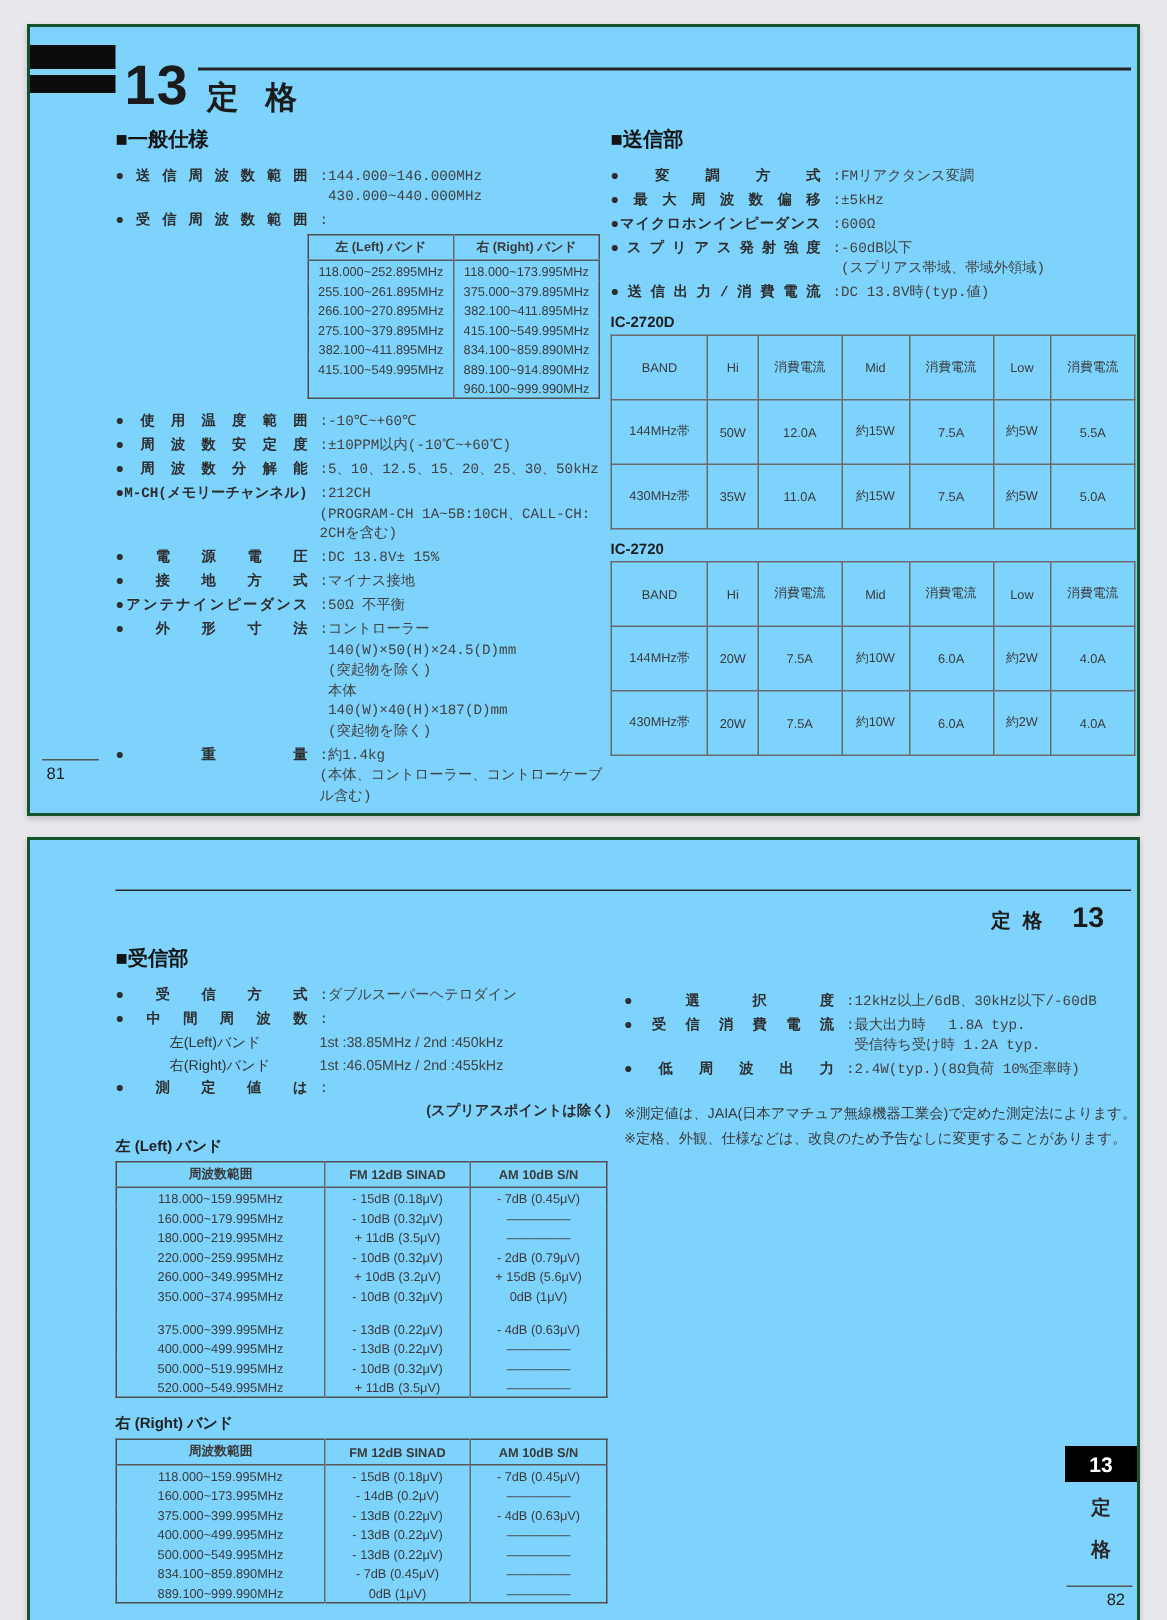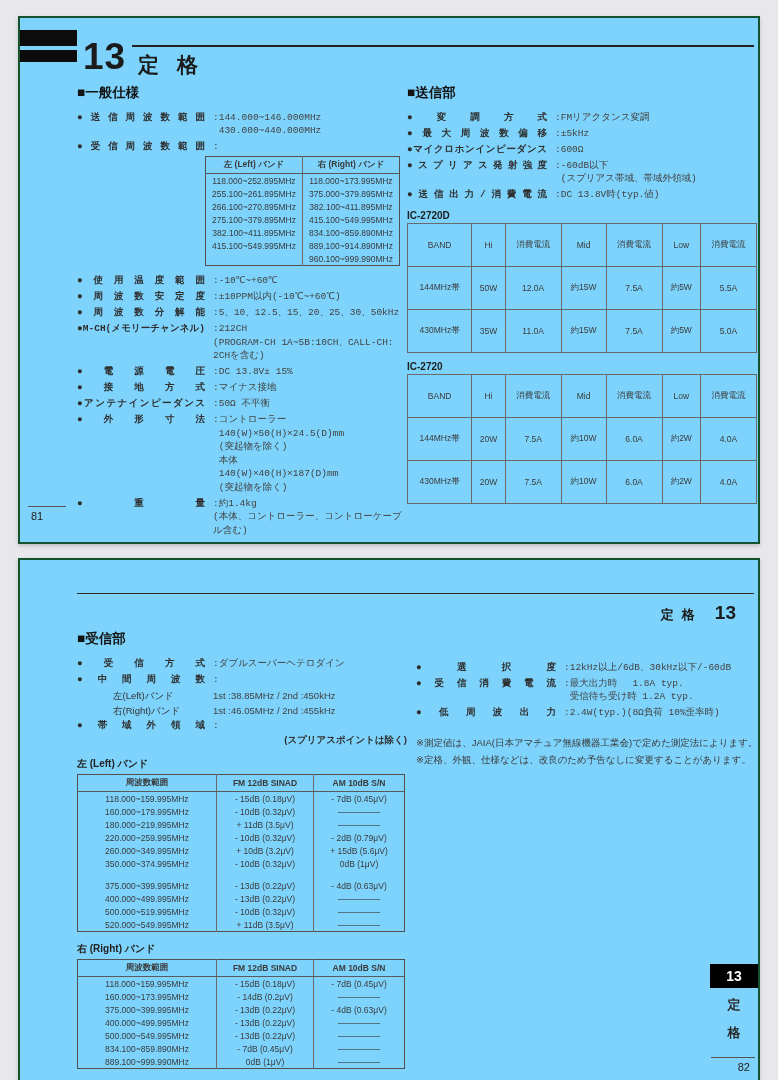--- a/index.html
+++ b/index.html
@@ -366,21 +366,21 @@
           <span class="if-val">1st :38.85MHz / 2nd :450kHz</span>
         </div>
 
         <div class="if-row">
           <span class="if-band">右(Right)バンド</span>
           <span class="if-val">1st :46.05MHz / 2nd :455kHz</span>
         </div>
       </div>
 
     <div class="spec-row">
-      <span class="spec-label">●帯域外領域</span>
+      <span class="spec-label">●測定値は</span>
       <span class="spec-value">:</span>
     </div>
     <div class="sub-note">(スプリアスポイントは除く)</div>
 
     <div class="band-caption">左 (Left) バンド</div>
     <table class="freq-table band-table">
       <thead>
         <tr>
 
         <th>周波数範囲</th>

